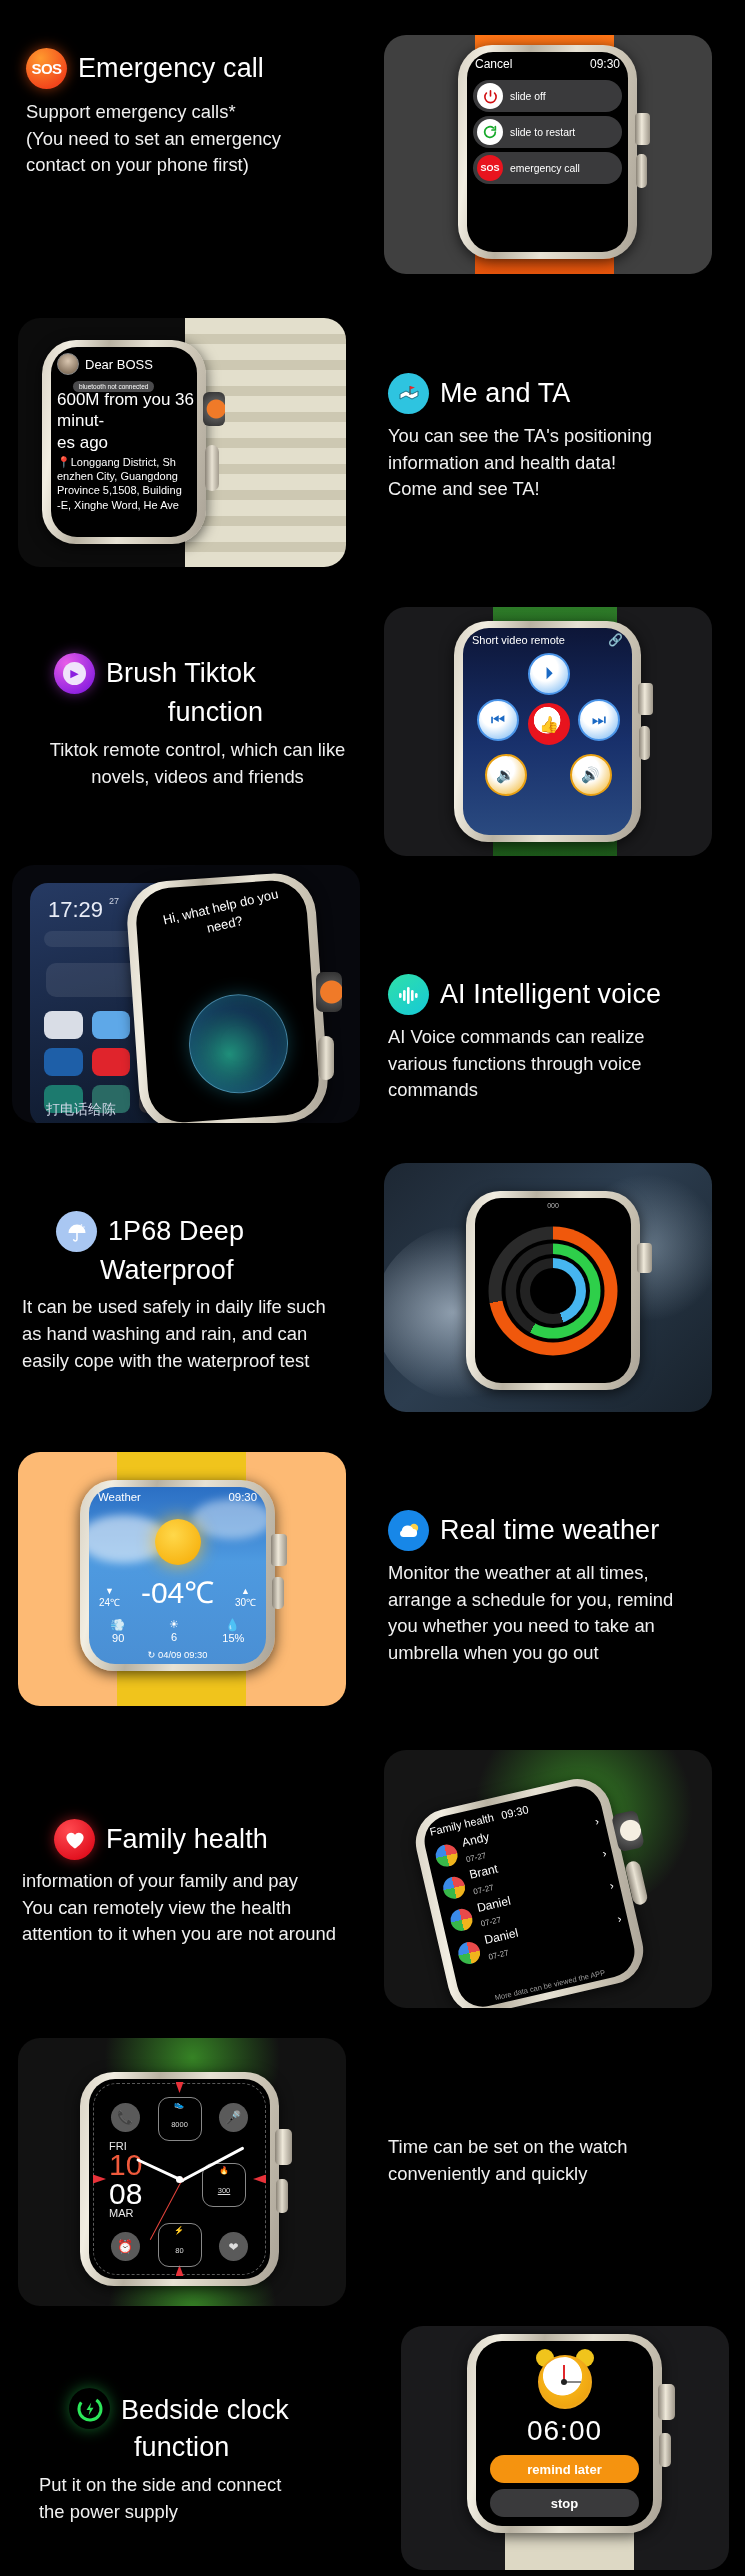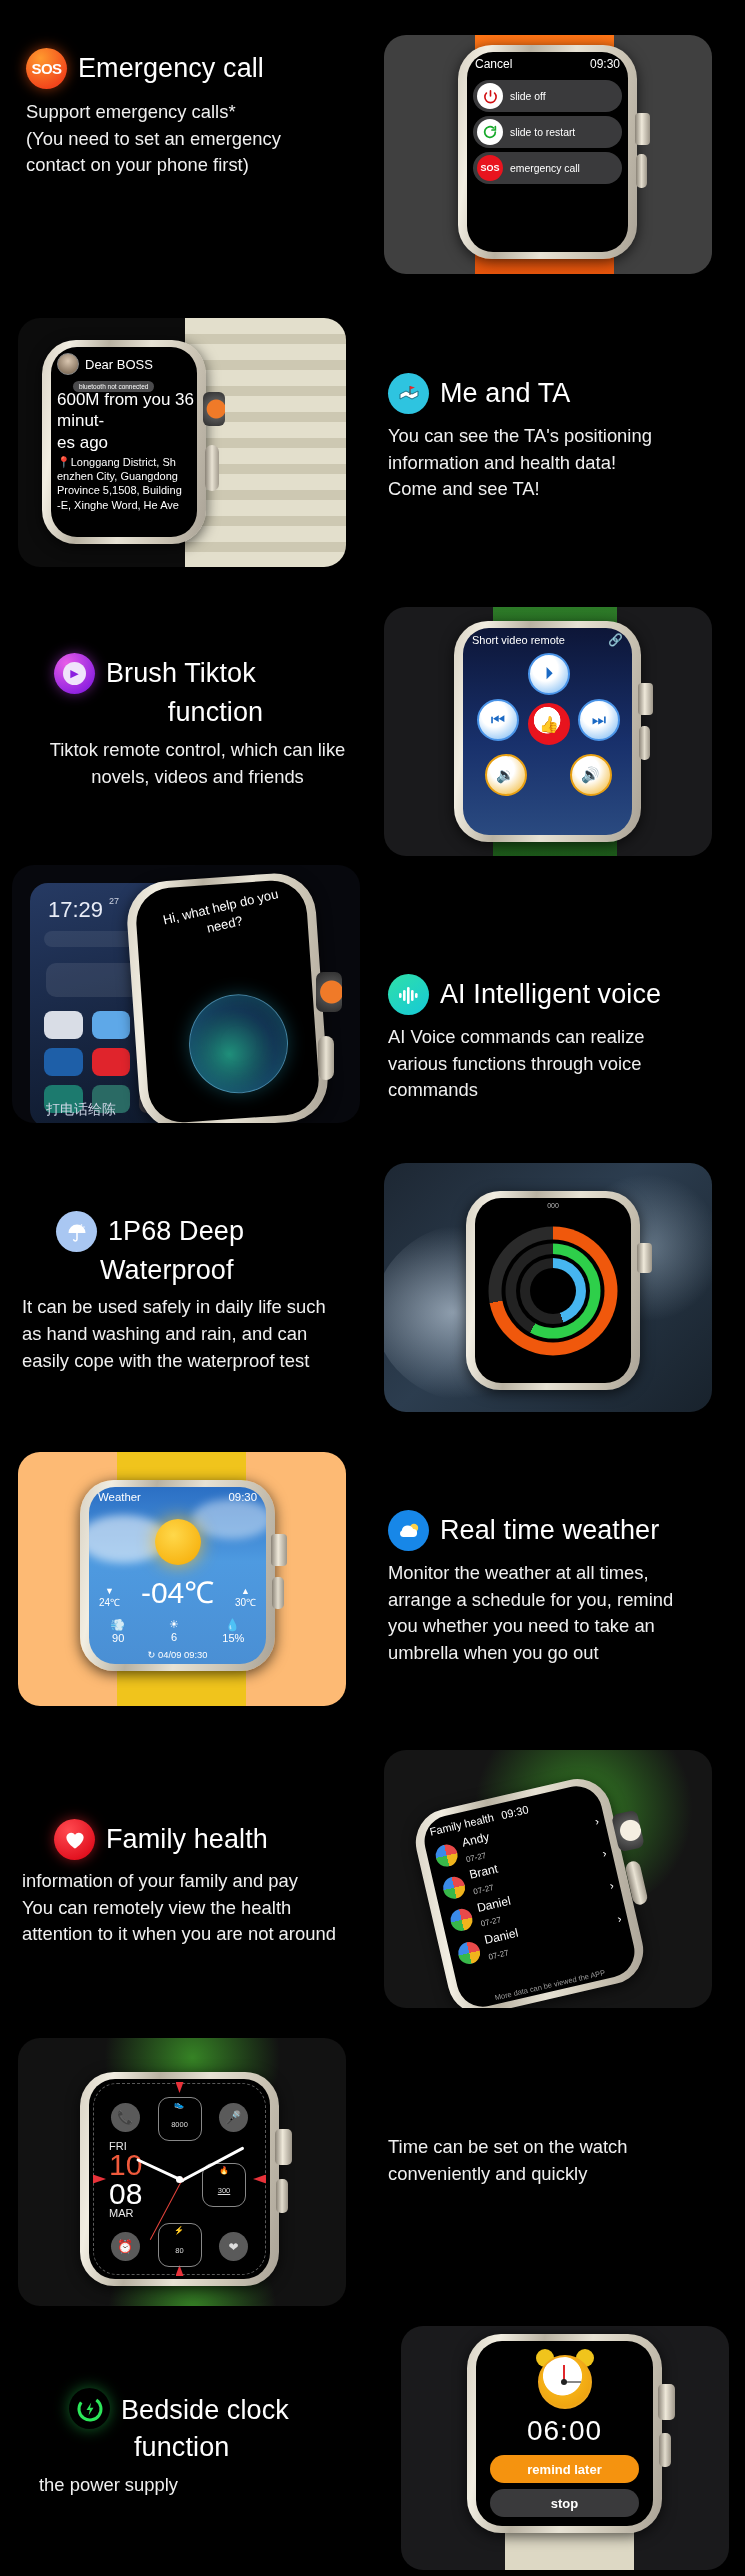--- a/index.html
+++ b/index.html
@@ -644,19 +644,20 @@
         <span class="ic ic-bed">
           <svg width="30" height="30" viewBox="0 0 30 30">
             <circle cx="15" cy="15" r="11" fill="none" stroke="#2ce65a" stroke-width="3" stroke-dasharray="52 17" transform="rotate(-55 15 15)"></circle>
             <path d="M16.2 8.5 11.5 16h3.3l-1.2 5.5 4.9-7.8h-3.4z" fill="#2ce65a"></path>
           </svg>
         </span>
         <span class="feat-title">Bedside clock</span>
       </div>
       <div class="feat-title" style="padding-left:95px;">function</div>
       <div class="feat-desc" style="margin-top:6px;">
+        <div>Put it on the side and connect</div>
         <div>the power supply</div>
       </div>
     </div>
   </div>
 
 </div>
 
 
 </body></html>

